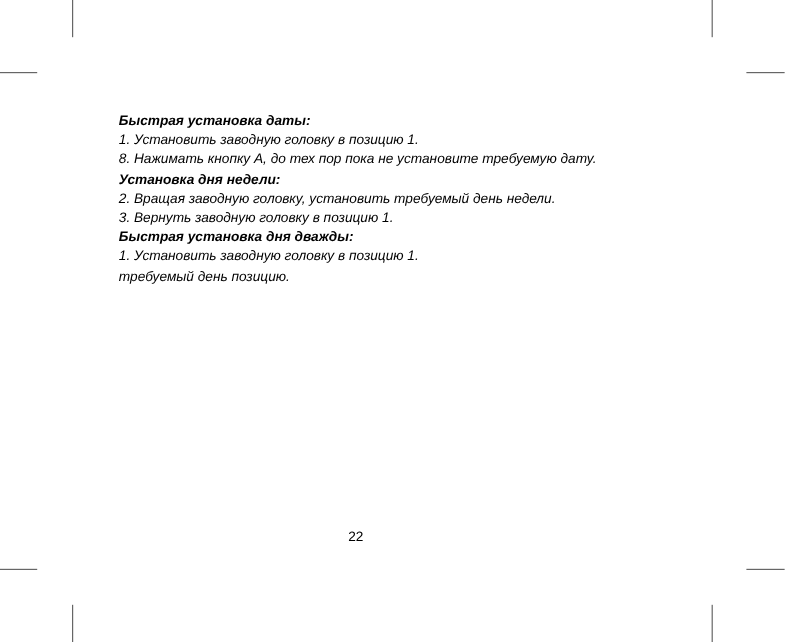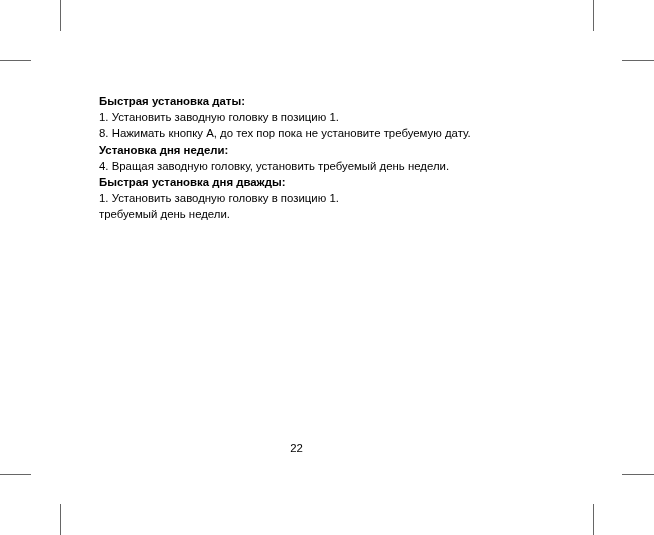--- a/index.html
+++ b/index.html
@@ -39,20 +39,21 @@
     top:93px;
     color:var(--text-color);
     font-size:11.4px;
     line-height:16.2px;
   }
   .section + .section{}
   .section p{
     margin:0;
     padding:0;
     white-space:nowrap;
+    font-style:italic;
   }
   .section .heading{font-weight:bold;}
   .page-number{
     position:absolute;
     left:0;
     top:440px;
     width:593px;
     text-align:center;
     color:var(--text-color);
     font-size:11.4px;
@@ -76,26 +77,27 @@
   <div class="instructions">
 
     <div class="section">
       <p class="heading">Быстрая установка даты:</p>
       <p class="line">1. Установить заводную головку в позицию 1.</p>
       <p class="line">8. Нажимать кнопку А, до тех пор пока не установите требуемую дату.</p>
     </div>
 
     <div class="section">
       <p class="heading">Установка дня недели:</p>
-      <p class="line">4. Вращая заводную головку, установить требуемый день недели.</p>
+      <p class="line">2. Вращая заводную головку, установить требуемый день недели.</p>
+      <p class="line">3. Вернуть заводную головку в позицию 1.</p>
     </div>
 
     <div class="section">
       <p class="heading">Быстрая установка дня дважды:</p>
       <p class="line">1. Установить заводную головку в позицию 1.</p>
-      <p class="line">требуемый день недели.</p>
+      <p class="line">требуемый день позицию.</p>
     </div>
 
   </div>
 
   <div class="page-number">22</div>
 
 </div>
 
 </body></html>

